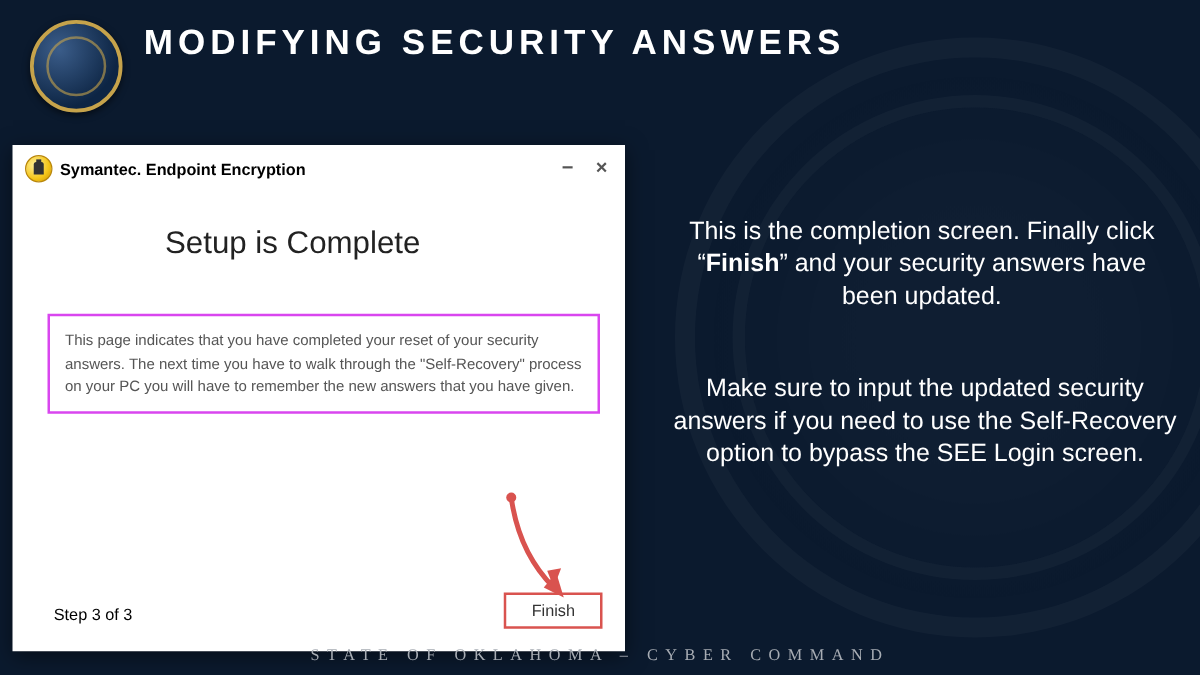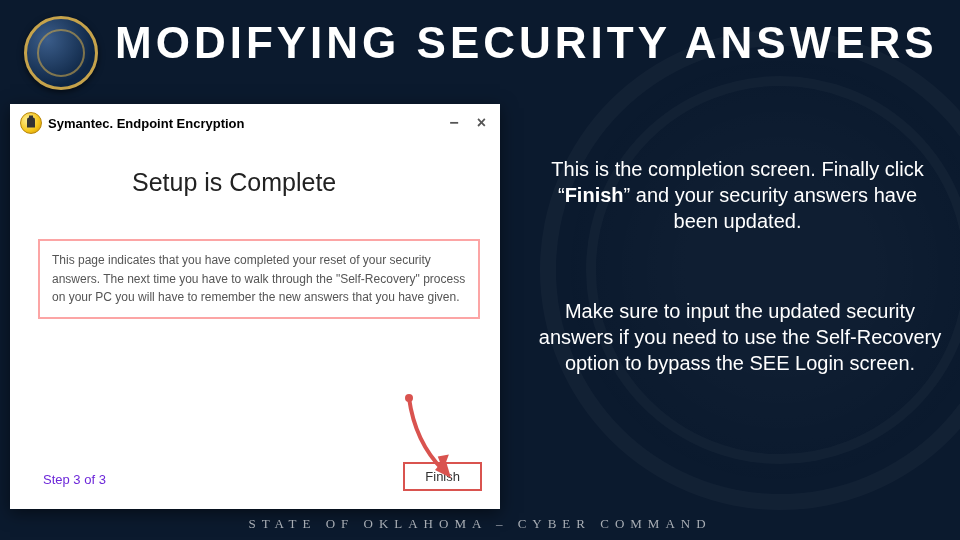--- a/index.html
+++ b/index.html
@@ -51,28 +51,28 @@
   }
   
   .slide-title {
     position: absolute;
     top: 18px;
     left: 115px;
     right: 10px;
     color: #ffffff;
     font-weight: 700;
     letter-spacing: 4px;
-    font-size: 44px;
+    font-size: 28px;
     white-space: nowrap;
   }
   
   .app-window {
     position: absolute;
     left: 10px;
-    top: 104px;
+    top: 116px;
     width: 490px;
     height: 405px;
     background: #ffffff;
     box-shadow: 0 4px 16px rgba(0,0,0,0.5);
     color: #333;
   }
   .titlebar {
     display:flex;
     align-items:center;
     padding: 8px 10px 4px 10px;
@@ -118,32 +118,32 @@
     padding: 30px 20px 10px 80px;
     margin-left: 42px;
   }
   .saved-line {
     font-size: 12.5px;
     color:#555;
     padding: 8px 20px 0 80px;
   }
   .info-box {
     margin: 32px 20px 0 28px;
-    border: 2px solid #fca5a5;
+    border: 2px solid #d946ef;
     padding: 10px 12px;
     font-size: 12px;
     line-height: 1.55;
     color:#555;
   }
   .step-indicator {
     position:absolute;
     left: 33px;
     bottom: 22px;
     font-size: 13px;
-    color:#6d28d9;
+    color:#000000;
     text-align:right;
   }
   .finish-btn {
     position:absolute;
     right: 18px;
     bottom: 18px;
     background:#ffffff;
     border: 2px solid #d9534f;
     padding: 5px 20px;
     font-size: 13px;
@@ -160,21 +160,21 @@
   }
   .pointer svg { width:100%; height:100%; }
   
   .explain {
     position:absolute;
     color:#ffffff;
     text-align:center;
     font-size: 20px;
     line-height: 1.3;
   }
-  .explain1 { left: 540px; top: 156px; width: 395px; text-align: center; }
+  .explain1 { left: 540px; top: 172px; width: 395px; text-align: center; }
   .explain2 { left: 530px; top: 298px; width: 420px; }
   .explain strong { font-weight: 700; }
   
   .footer {
     position:absolute;
     left:0; right:0; bottom:8px;
     text-align:center;
     color:#a8adb4;
     font-size: 13px;
     letter-spacing: 6px;

